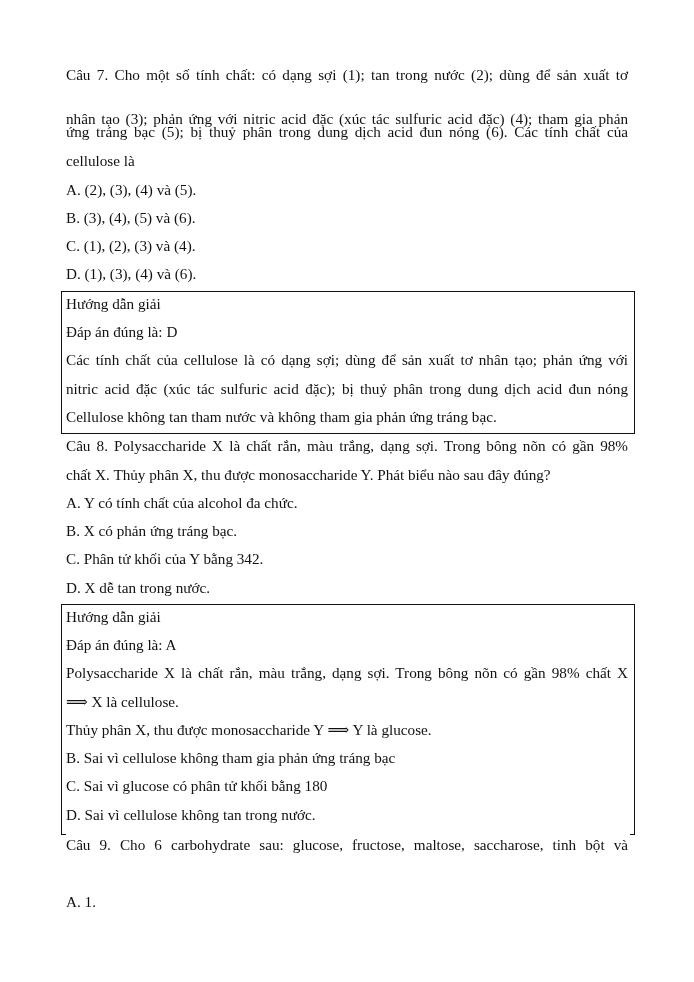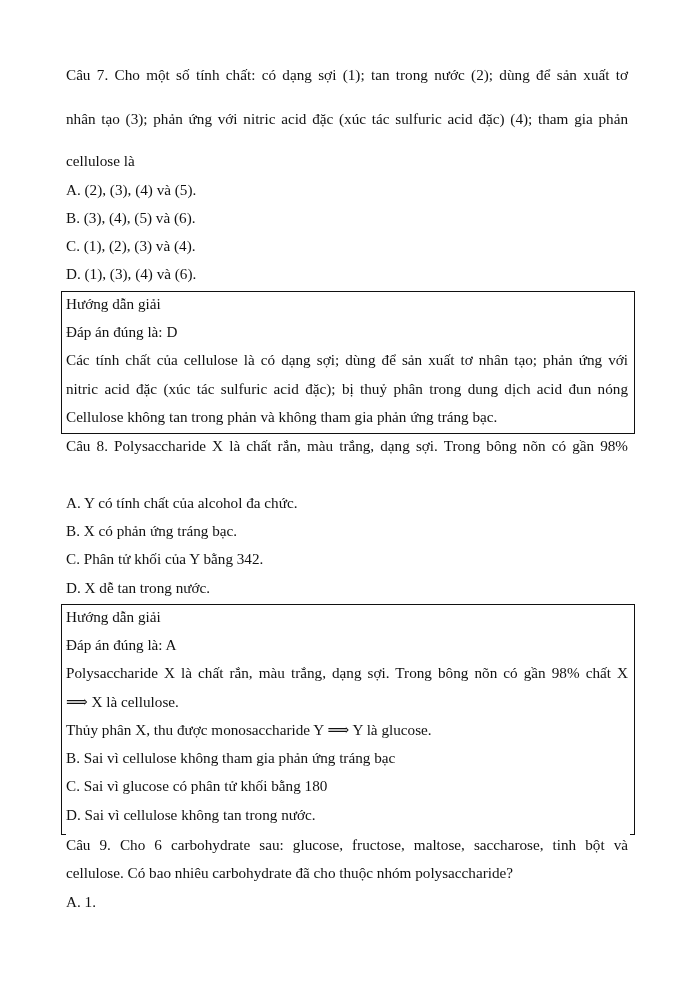--- a/index.html
+++ b/index.html
@@ -14,51 +14,52 @@
   .tick-l, .tick-r { position: absolute; bottom: -1px; width: 5px; height: 1.2px; background:#111; }
   .tick-l { left: -1px; } .tick-r { right: -1px; }
 </style>
 </head>
 <body>
 
 <div class="page">
 
   <div class="line just" style="top:66px"><b>Câu 7.</b><span> Cho một số tính chất: có dạng sợi (1); tan trong nước (2); dùng để sản xuất tơ</span></div>
   <div class="line just" style="top:110px">nhân tạo (3); phản ứng với nitric acid đặc (xúc tác sulfuric acid đặc) (4); tham gia phản</div>
+  <div class="line just" style="top:123px">ứng tráng bạc (5); bị thuỷ phân trong dung dịch acid đun nóng (6). Các tính chất của</div>
   <div class="line" style="top:152px">cellulose là</div>
 
   <div class="line" style="top:181px"><b>A.</b><span> (2), (3), (4) và (5).</span></div>
   <div class="line" style="top:209px"><b>B.</b><span> (3), (4), (5) và (6).</span></div>
   <div class="line" style="top:237px"><b>C.</b><span> (1), (2), (3) và (4).</span></div>
   <div class="line" style="top:265px"><b>D.</b><span> (1), (3), (4) và (6).</span></div>
 
   <div class="box" style="left:61px; top:291px; width:572px; height:141px"></div>
   <div class="line" style="top:295px"><b>Hướng dẫn giải</b></div>
   <div class="line" style="top:323px"><b>Đáp án đúng là: D</b></div>
   <div class="line just" style="top:380px">nitric acid đặc (xúc tác sulfuric acid đặc); bị thuỷ phân trong dung dịch acid đun nóng</div>
   <div class="line just" style="top:351px">Các tính chất của cellulose là có dạng sợi; dùng để sản xuất tơ nhân tạo; phản ứng với</div>
-  <div class="line" style="top:408px"><span>Cellulose </span><b>không</b><span> tan trong phản và </span><b>không</b><span> tham gia phản ứng tráng bạc.</span></div>
+  <div class="line" style="top:408px"><span>Cellulose </span><b>không</b><span> tan tham nước và </span><b>không</b><span> tham gia phản ứng tráng bạc.</span></div>
 
   <div class="line just" style="top:437px"><b>Câu 8.</b><span> Polysaccharide X là chất rắn, màu trắng, dạng sợi. Trong bông nõn có gần 98%</span></div>
+  <div class="line" style="top:466px">chất X. Thủy phân X, thu được monosaccharide Y. Phát biểu nào sau đây đúng?</div>
 
   <div class="line" style="top:494px"><b>A.</b><span> Y có tính chất của alcohol đa chức.</span></div>
   <div class="line" style="top:522px"><b>B.</b><span> X có phản ứng tráng bạc.</span></div>
   <div class="line" style="top:550px"><b>C.</b><span> Phân tử khối của Y bằng 342.</span></div>
   <div class="line" style="top:579px"><b>D.</b><span> X dễ tan trong nước.</span></div>
 
   <div class="box box2" style="left:61px; top:604px; width:572px; height:229px">
     <span class="tick-l"></span>
     <span class="tick-r"></span>
   </div>
   <div class="line" style="top:608px"><b>Hướng dẫn giải</b></div>
   <div class="line" style="top:636px"><b>Đáp án đúng là: A</b></div>
   <div class="line just" style="top:664px">Polysaccharide X là chất rắn, màu trắng, dạng sợi. Trong bông nõn có gần 98% chất X</div>
   <div class="line" style="top:693px">⟹ X là cellulose.</div>
   <div class="line" style="top:721px">Thủy phân X, thu được monosaccharide Y ⟹ Y là glucose.</div>
   <div class="line" style="top:749px"><span>B. Sai vì cellulose </span><b>không</b><span> tham gia phản ứng tráng bạc</span></div>
   <div class="line" style="top:777px">C. Sai vì glucose có phân tử khối bằng 180</div>
   <div class="line" style="top:806px"><span>D. Sai vì cellulose </span><b>không</b><span> tan trong nước.</span></div>
 
   <div class="line just" style="top:836px"><b>Câu 9.</b><span> Cho 6 carbohydrate sau: glucose, fructose, maltose, saccharose, tinh bột và</span></div>
-  <div class="line" style="top:864px">cellulose. Có bao nhiêu carbohydrate đã cho thuộc nhóm polysaccharide?</div>
   <div class="line" style="top:893px"><b>A.</b><span> 1.</span></div>
 
 </div>
 
 </body></html>

